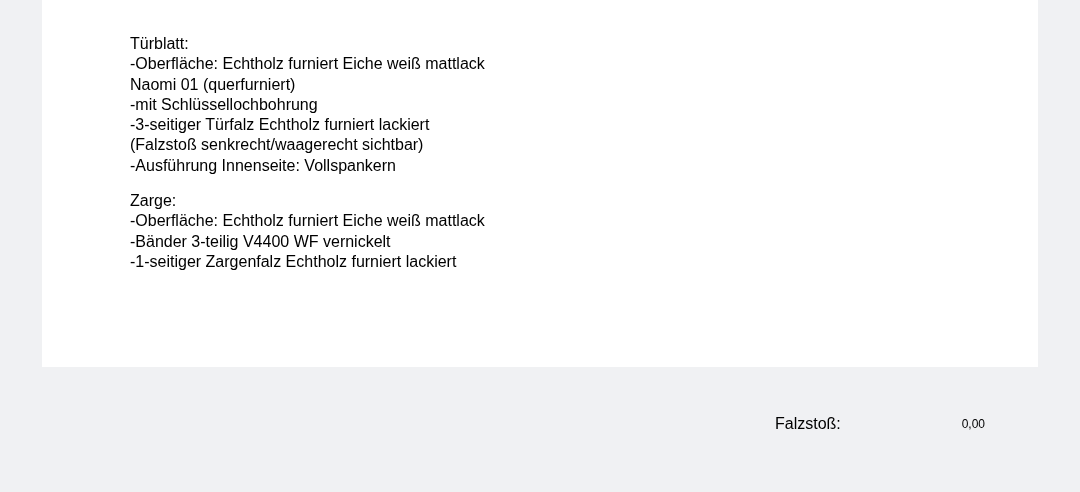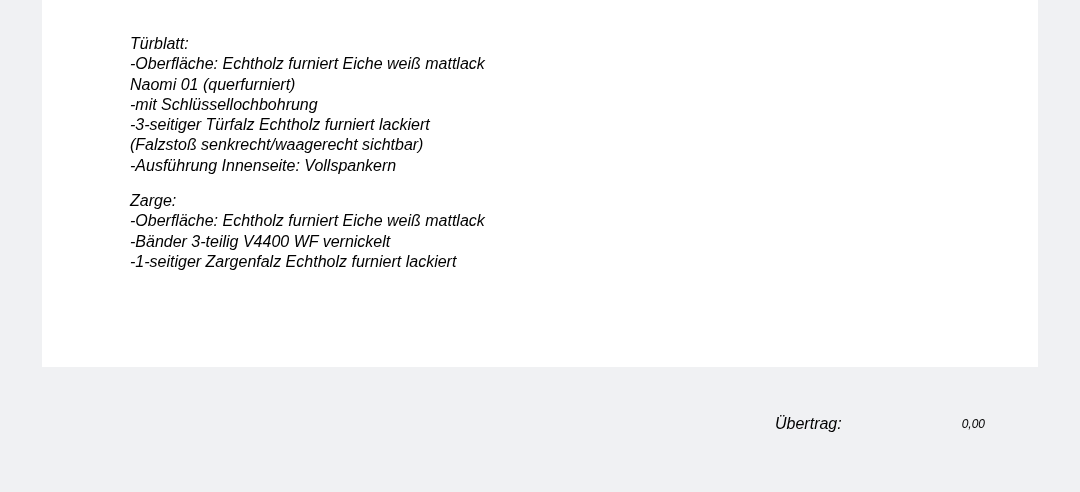--- a/index.html
+++ b/index.html
@@ -19,21 +19,20 @@
     position:absolute;
     left:0;top:0;
     width:1080px;height:492px;
     background:var(--canvas);
   }
   .page{
     position:absolute;
     left:42px;top:0;
     width:996px;height:367px;
     background:var(--page);
-    font-style:italic;
   }
   .content{
     position:absolute;
     left:88px;top:34px;
     font-size:16px;
   }
   .line{
     height:20.3px;
     line-height:20.3px;
     white-space:pre;
@@ -78,17 +77,17 @@
       </div>
 
       <div class="section-gap">
         <div class="line">Zarge:</div>
         <div class="line">-Oberfläche: Echtholz furniert Eiche weiß mattlack</div>
         <div class="line">-Bänder 3-teilig V4400 WF vernickelt</div>
         <div class="line">-1-seitiger Zargenfalz Echtholz furniert lackiert</div>
       </div>
     </div>
 
-    <div class="carryover-label">Übertrag:</div>
+    <div class="carryover-label">Falzstoß:</div>
     <div class="carryover-value">0,00</div>
 
   </div>
 </div>
 
 </body></html>

